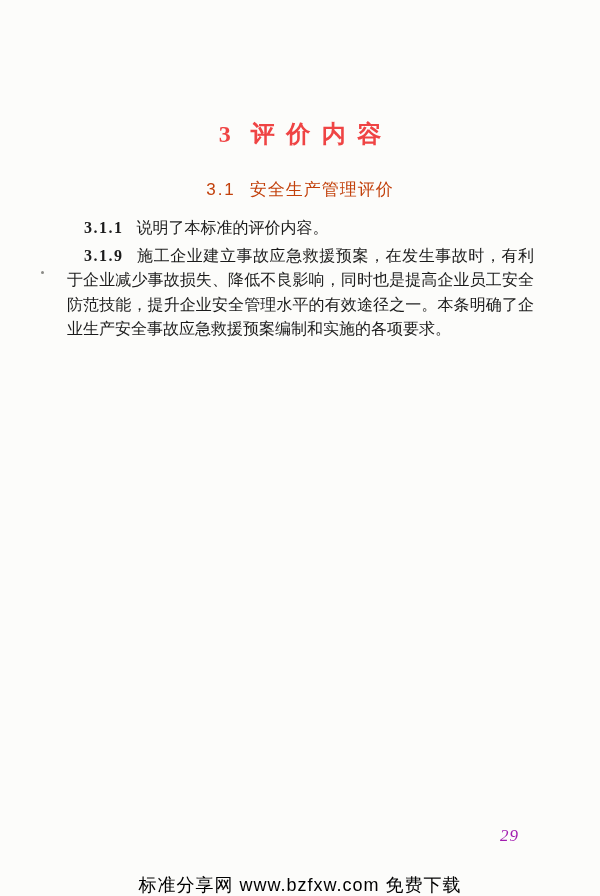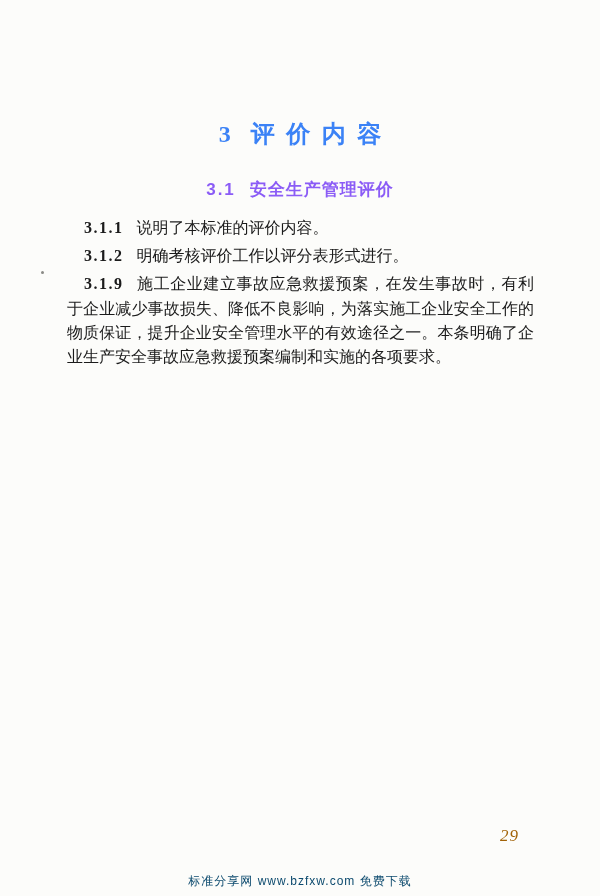--- a/index.html
+++ b/index.html
@@ -9,49 +9,49 @@
     margin:0 auto;
     background:#fcfcfa;
     font-family:"Liberation Serif","DejaVu Serif",serif;
     color:#1b1b1b;
     overflow:hidden;
     box-shadow:0 0 4px rgba(0,0,0,.15);
   }
   .title {
     position:absolute; top:118px; left:0; right:0;
     margin:0; text-align:center;
-    font-size:24px; font-weight:bold; color:#3b82f6;
+    font-size:24px; font-weight:bold; color:#ef4444;
   }
   .title-num { margin-right:20px; }
   .title-text { letter-spacing:0.48em; margin-right:-0.48em; }
   .subtitle {
     position:absolute; top:178px; left:0; right:0;
     margin:0; text-align:center;
     font-family:"Liberation Sans","DejaVu Sans",sans-serif;
-    font-size:17px; font-weight:bold; color:#8b5cf6;
+    font-size:17px; font-weight:normal; color:#c2410c;
     letter-spacing:1px;
   }
   .sub-num { margin-right:14px; letter-spacing:2px; }
   .body {
     position:absolute; top:212px; left:63px; width:475px;
     font-size:16px; line-height:24.2px;
     text-align:justify;
   }
   p.clause { margin:4px; padding:0; text-indent:17px; }
   .clause-num { font-weight:bold; margin-right:13px; letter-spacing:1.5px; white-space:nowrap; }
   .page-number {
     position:absolute; top:826px; left:500px;
-    font-size:17px; font-style:italic; color:#a16207;
+    font-size:17px; font-style:italic; color:#a21caf;
     letter-spacing:1px;
   }
   .watermark {
     position:absolute; top:873px; left:0; right:0;
     text-align:center;
     font-family:"Liberation Sans","DejaVu Sans",sans-serif;
-    font-size:12px; color:#0c4a6e; letter-spacing:1px;
+    font-size:18px; color:#000000; letter-spacing:1px;
   }
   .speck {
     position:absolute; top:271px; left:41px;
     width:3px; height:3px; border-radius:50%;
     background:#8a8a86;
   }
 </style>
 </head>
 <body>
 
@@ -60,22 +60,21 @@
   <h1 class="title">
     <span class="title-num">3</span><span class="title-text">评价内容</span>
   </h1>
 
   <h2 class="subtitle">
     <span class="sub-num">3.1</span><span class="sub-text">安全生产管理评价</span>
   </h2>
 
   <div class="body" id="clauses">
       <p class="clause"><span class="clause-num">3.1.1</span><span class="clause-text">说明了本标准的评价内容。</span></p>
-      <p class="clause"><span class="clause-num">3.1.2</span><span class="clause-text">明确考核评价工作以评分表形式进行。</span></p>
-      <p class="clause"><span class="clause-num">3.1.9</span><span class="clause-text">施工企业建立事故应急救援预案，在发生事故时，有利于企业减少事故损失、降低不良影响，为落实施工企业安全工作的物质保证，提升企业安全管理水平的有效途径之一。本条明确了企业生产安全事故应急救援预案编制和实施的各项要求。</span></p>
+      <p class="clause"><span class="clause-num">3.1.9</span><span class="clause-text">施工企业建立事故应急救援预案，在发生事故时，有利于企业减少事故损失、降低不良影响，同时也是提高企业员工安全防范技能，提升企业安全管理水平的有效途径之一。本条明确了企业生产安全事故应急救援预案编制和实施的各项要求。</span></p>
     </div>
 
   <div class="page-number">29</div>
 
   <div class="watermark">标准分享网 www.bzfxw.com 免费下载</div>
 
   <div class="speck"></div>
 
 </div>
 

